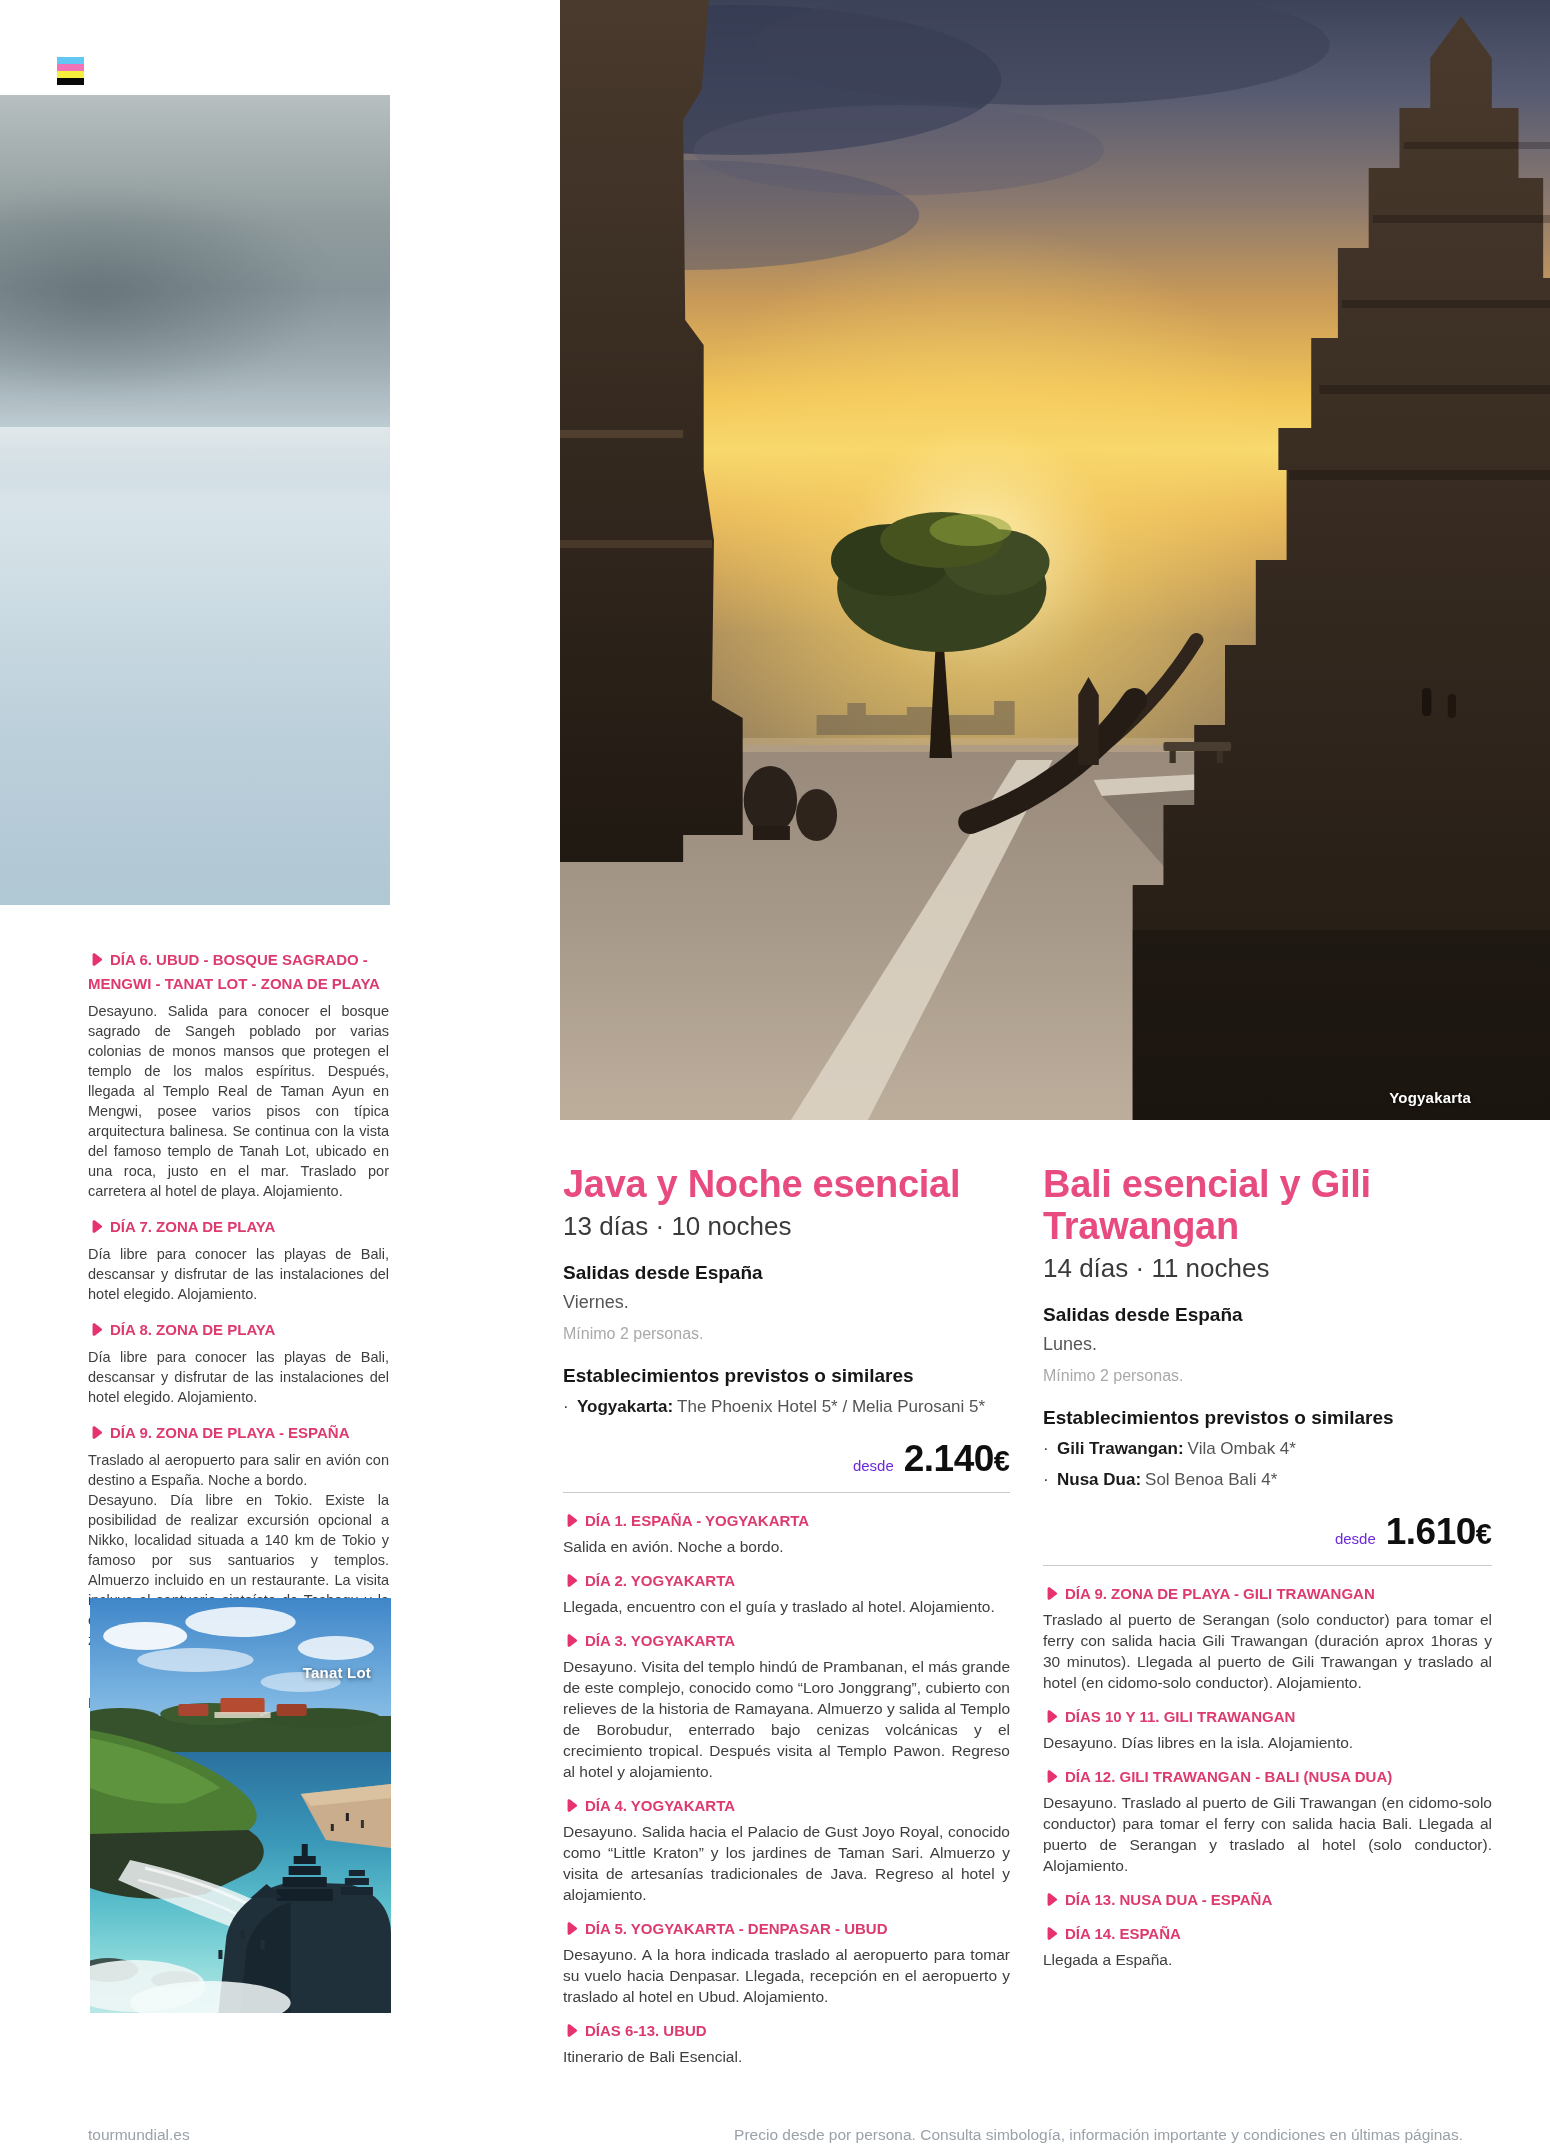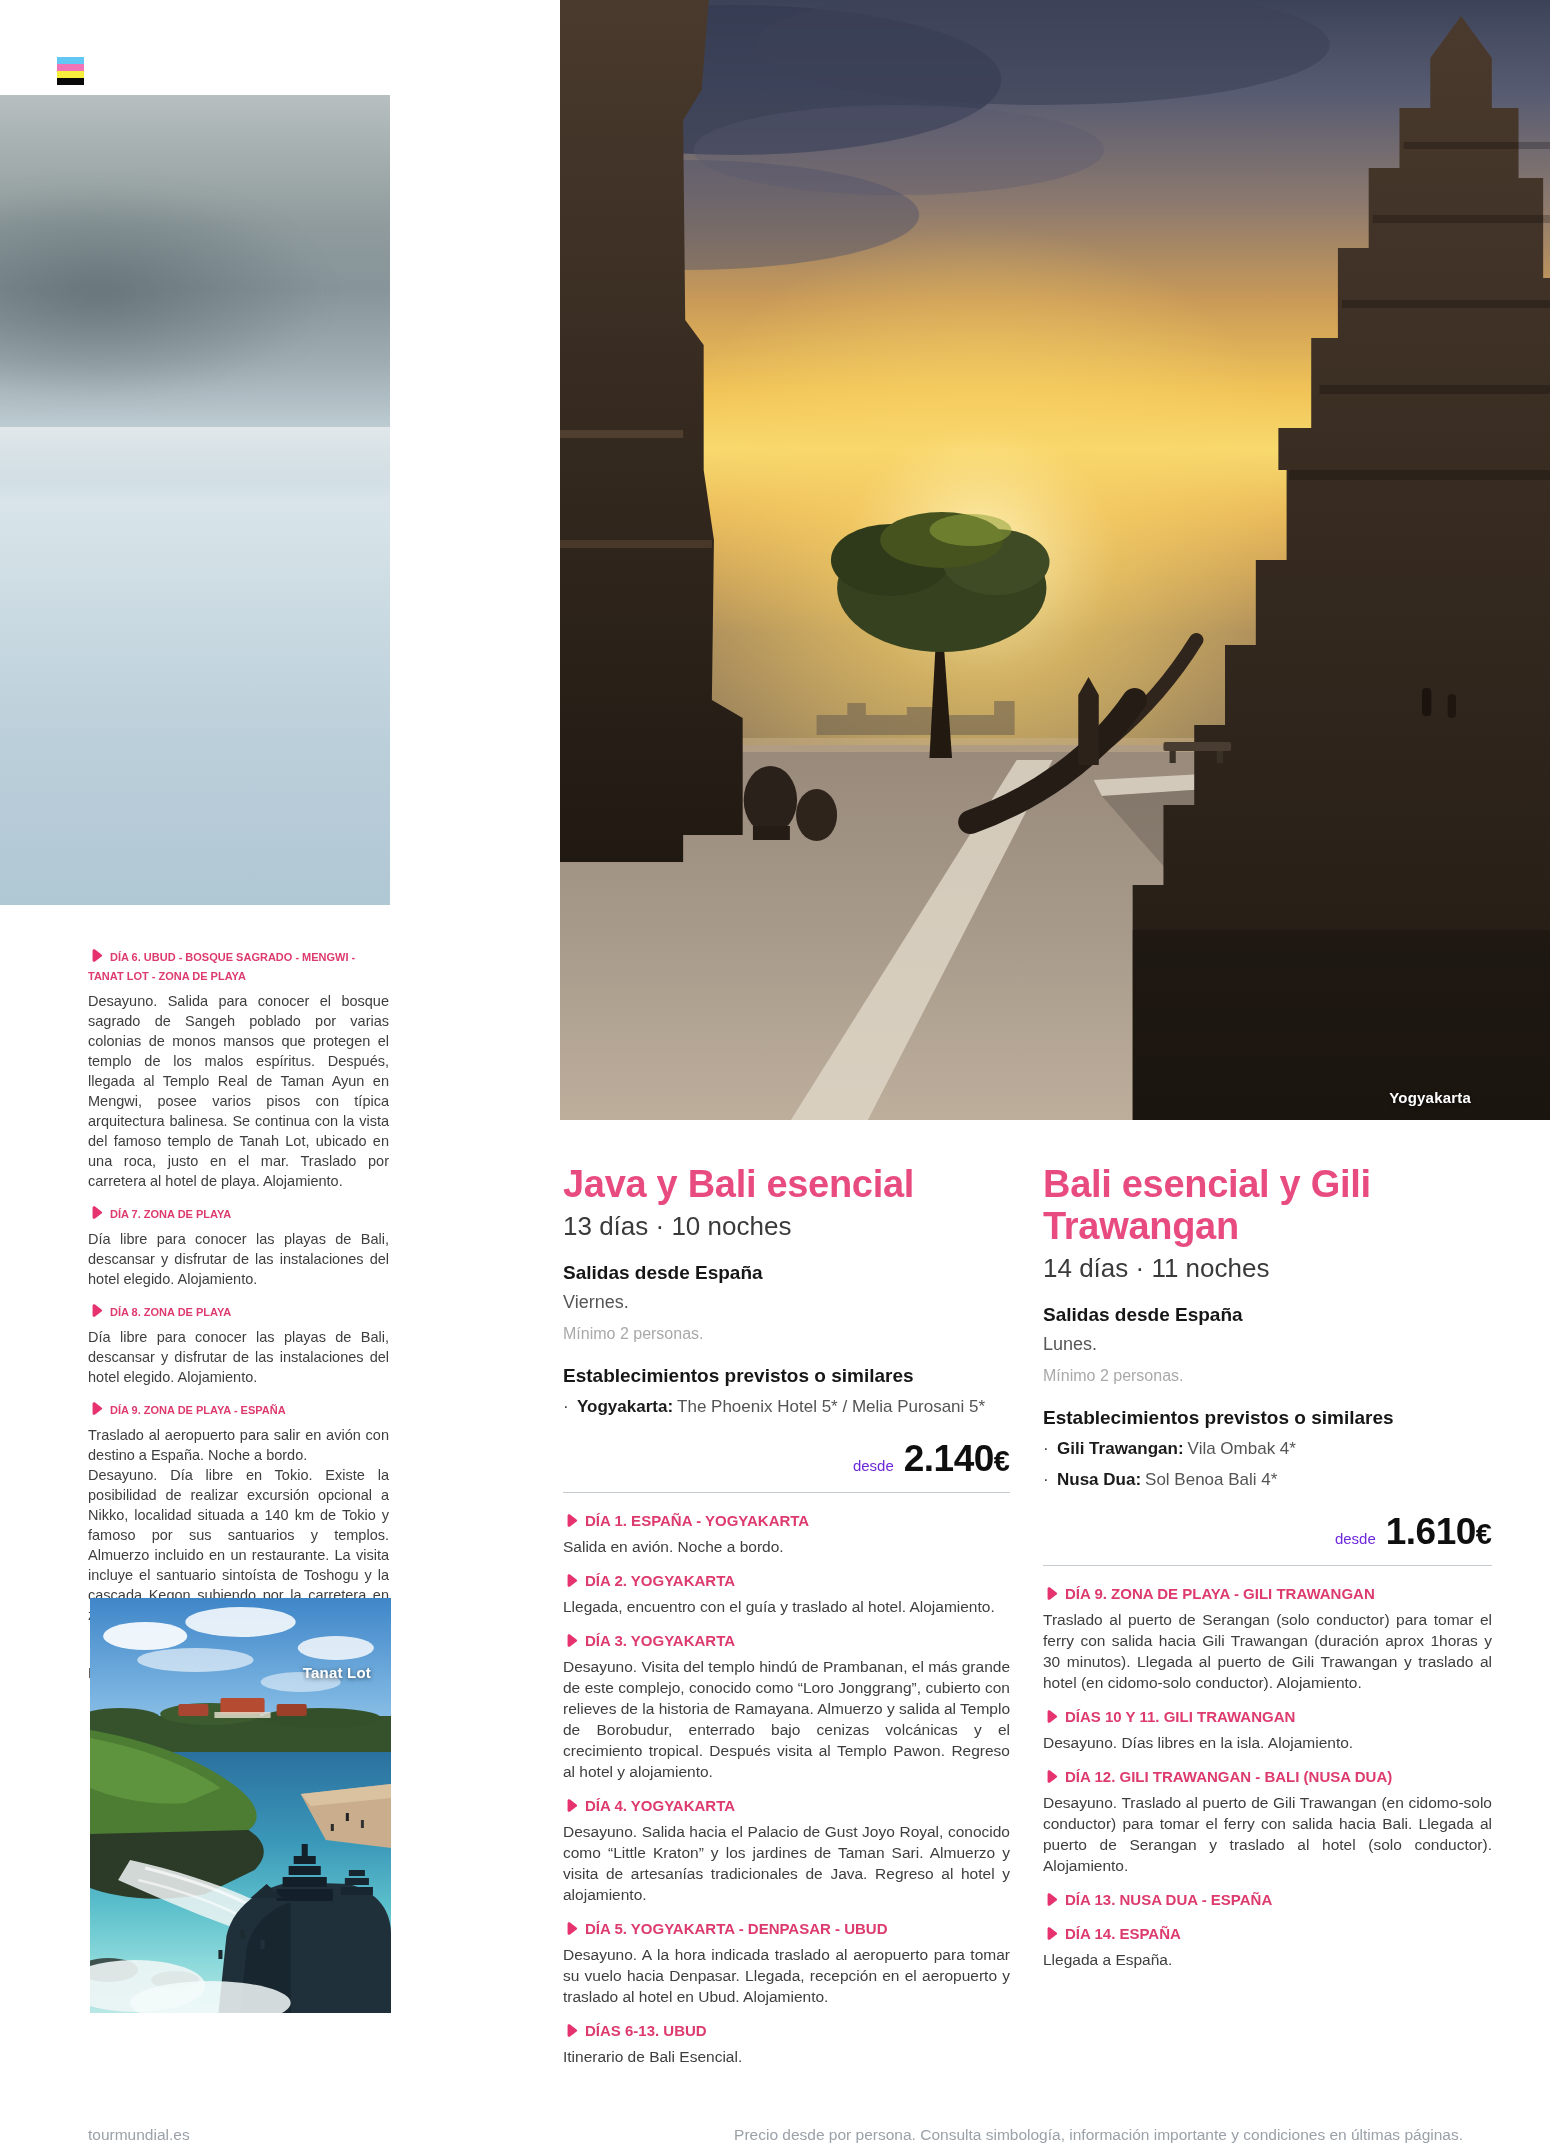--- a/index.html
+++ b/index.html
@@ -47,21 +47,21 @@
   .hotel .bullet{position:absolute;left:0;top:0;color:#3a3a3a;}
   .hotel .place{color:#1b1b1b;font-weight:700;margin-right:4px;}
   .price-row{margin-top:20px;display:flex;justify-content:flex-end;align-items:baseline;gap:10px;}
   .price-row .desde{font-size:15px;color:#6d28d9;}
   .price-row .price{font-size:37px;font-weight:800;letter-spacing:-.5px;color:#0f0f0f;text-align:right;}
   .price-row .euro{font-size:29px;font-weight:700;color:#0f0f0f;}
   hr.sep{border:none;border-top:1px solid #c6cbd0;margin:12px 0 18px 0;}
 
   .day{margin-bottom:14px;}
   .day-title{color:#dd3a6e;font-weight:700;font-size:15px;line-height:20px;margin-bottom:5px;}
-  .col-left .day-title{font-size:11px;line-height:19px;}
+  .col-left .day-title{font-size:15px;line-height:24px;}
   .marker{width:15px;height:15px;margin-right:7px;vertical-align:-2px;fill:#e6326f;}
   .day-body{margin:0;font-size:15.5px;line-height:21px;color:#3e3e3e;text-align:justify;}
   .col-left .day-body{font-size:14.5px;line-height:20px;}
   .day-body + .day-body{margin-top:0;}
 
   
   .footer{position:absolute;left:88px;right:87px;top:2126px;display:flex;
     justify-content:space-between;align-items:baseline;font-size:15.5px;color:#9aa1a8;}
   .footer .site{color:#9aa1a8;}
 </style>
@@ -250,21 +250,21 @@
       <rect x="128" y="352" width="4" height="9" fill="#1d2a30"></rect>
       <ellipse cx="18" cy="372" rx="30" ry="12" fill="#35423e" opacity=".9"></ellipse>
       <ellipse cx="85" cy="382" rx="24" ry="9" fill="#3c4a44" opacity=".8"></ellipse>
       <ellipse cx="45" cy="388" rx="70" ry="26" fill="#eef6f5" opacity=".9"></ellipse>
       <ellipse cx="120" cy="405" rx="80" ry="22" fill="#f4fafa" opacity=".85"></ellipse>
     </svg>
     <span class="ph-label tanah-l">Tanat Lot</span>
   </div>
 
   <section class="col col-mid">
-    <h1 class="prog-title">Java y Bali esencial</h1>
+    <h1 class="prog-title">Java y Noche esencial</h1>
     <div class="prog-duration">13 días · 10 noches</div>
     <div class="sal-label">Salidas desde España</div>
     <div class="sal-value">Viernes.</div>
     <div class="minimo">Mínimo 2 personas.</div>
     <div class="estab-label">Establecimientos previstos o similares</div>
     <p class="hotel"><span class="bullet">·</span><b class="place">Yogyakarta:</b><span class="names">The Phoenix Hotel 5* / Melia Purosani 5*</span></p>
     <div class="price-row">
       <span class="desde">desde</span>
       <span><span class="price">2.140</span><span class="euro">€</span></span>
     </div>

